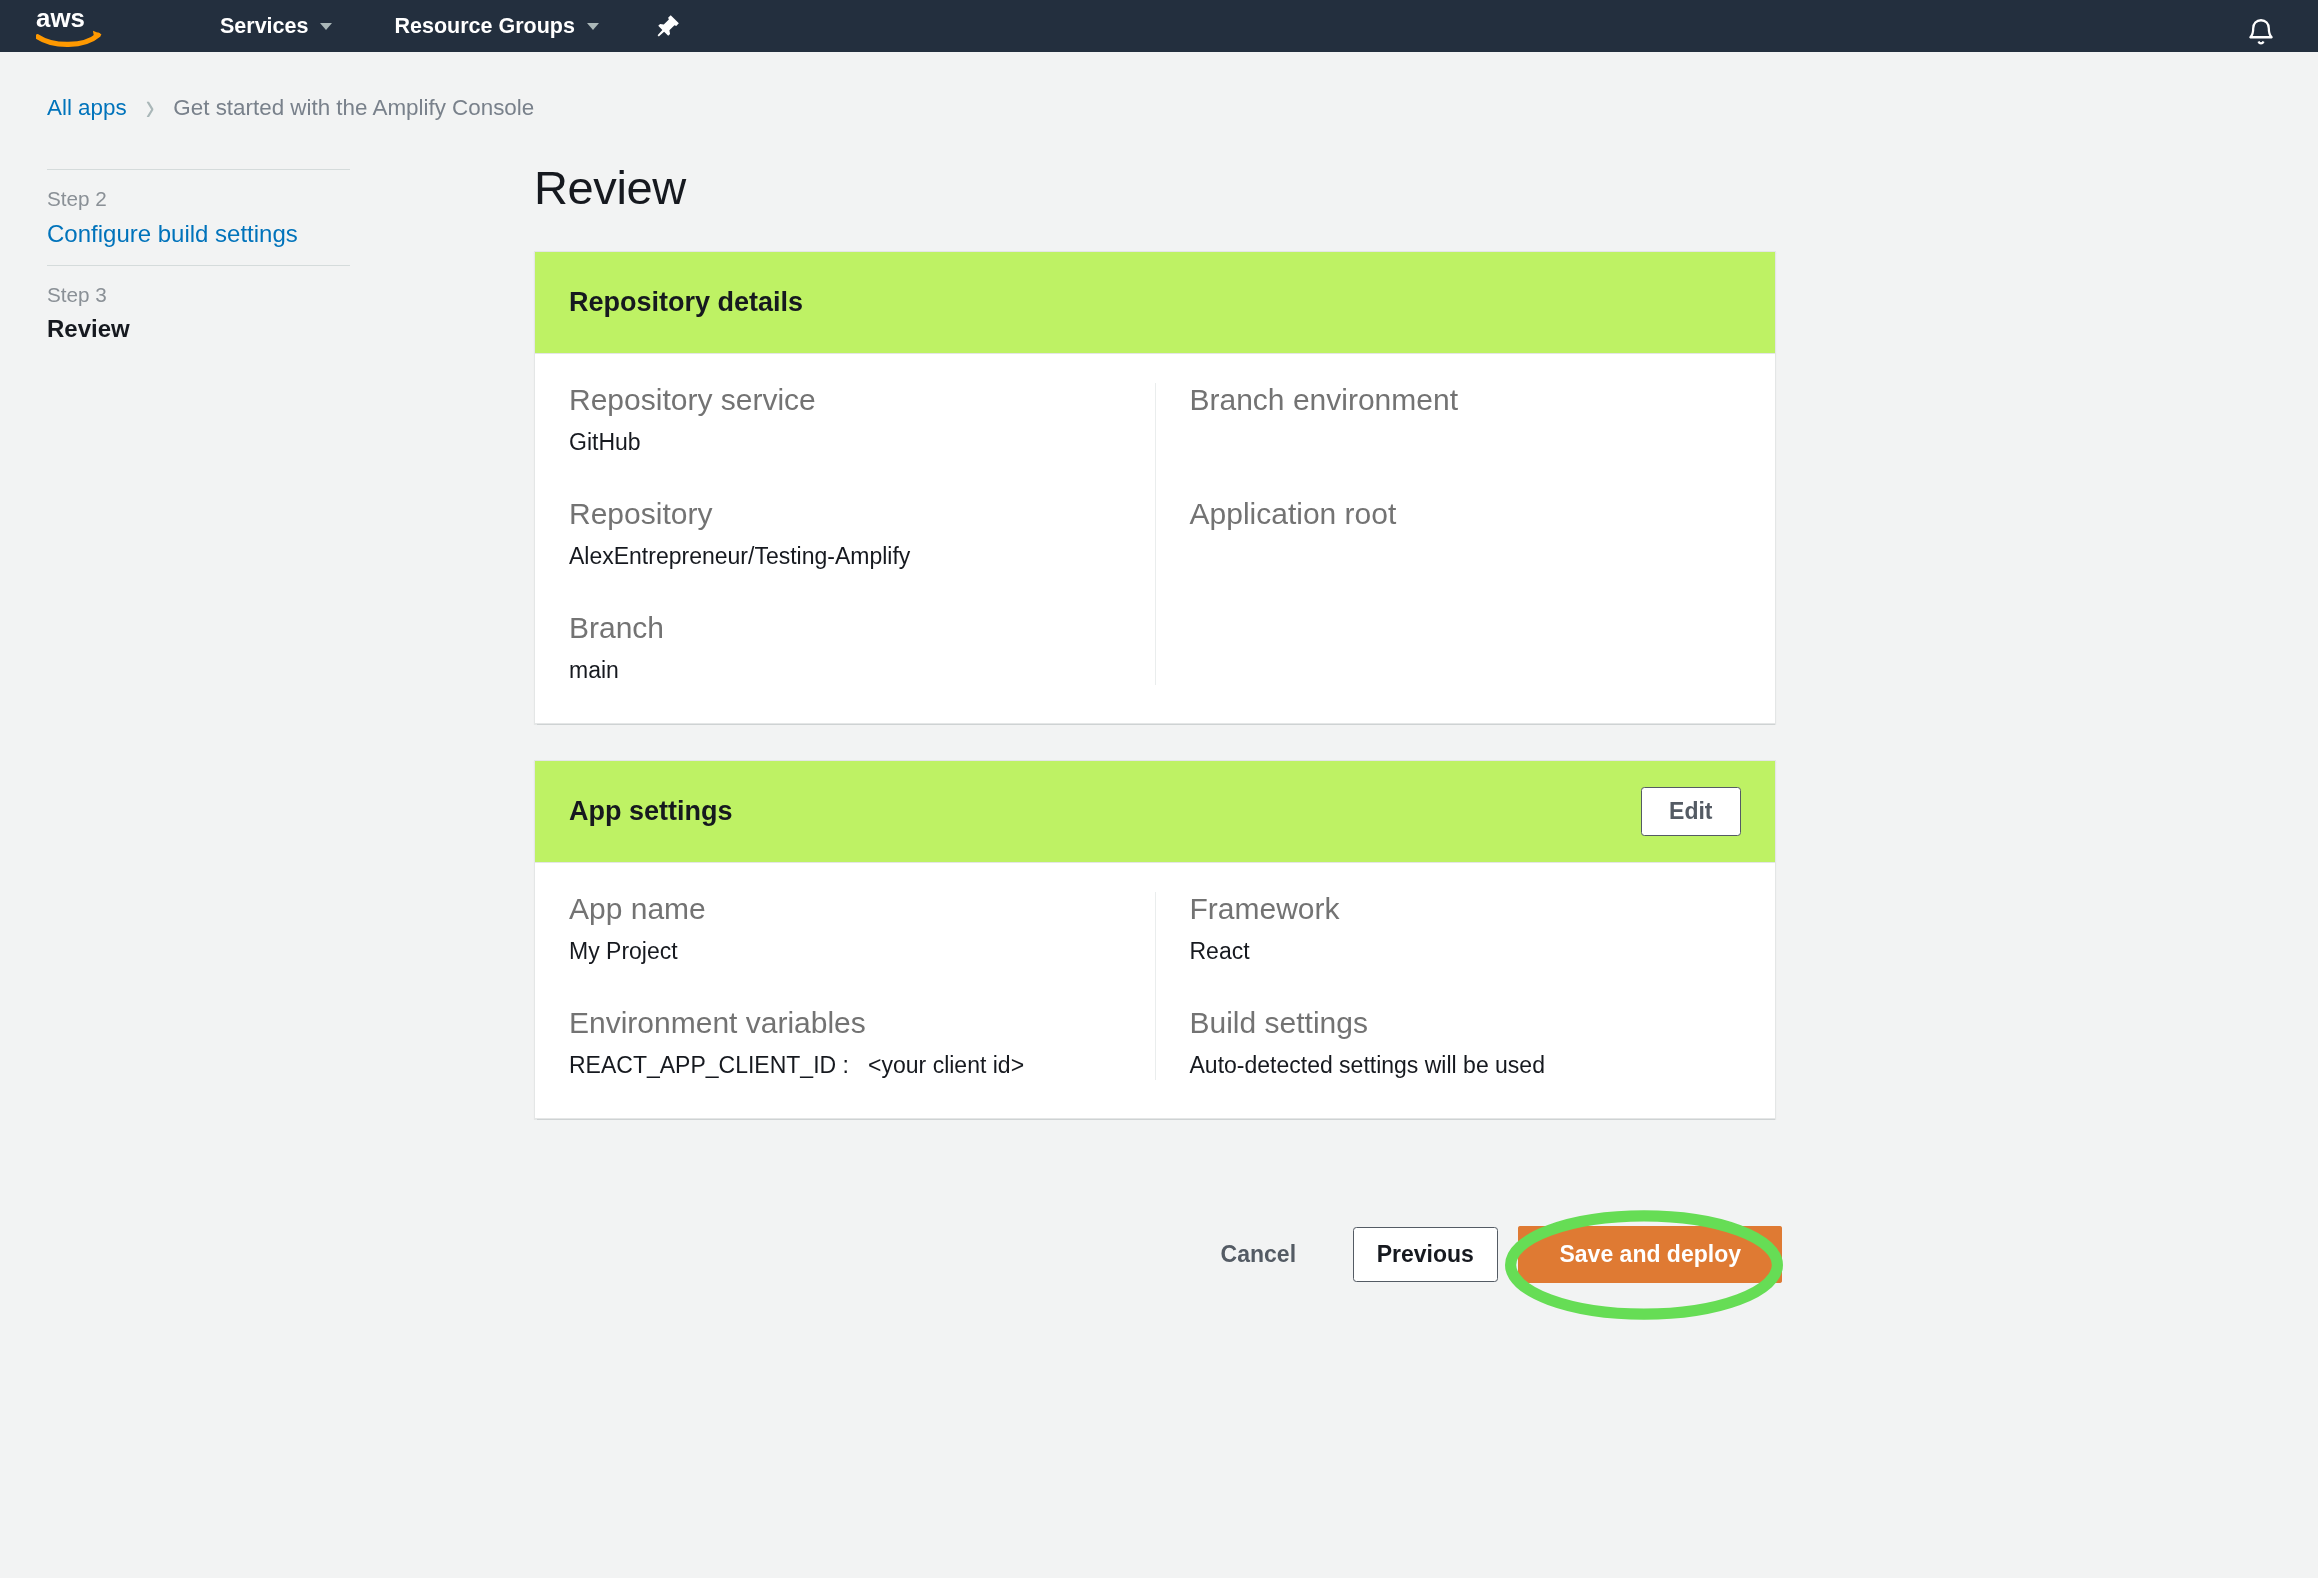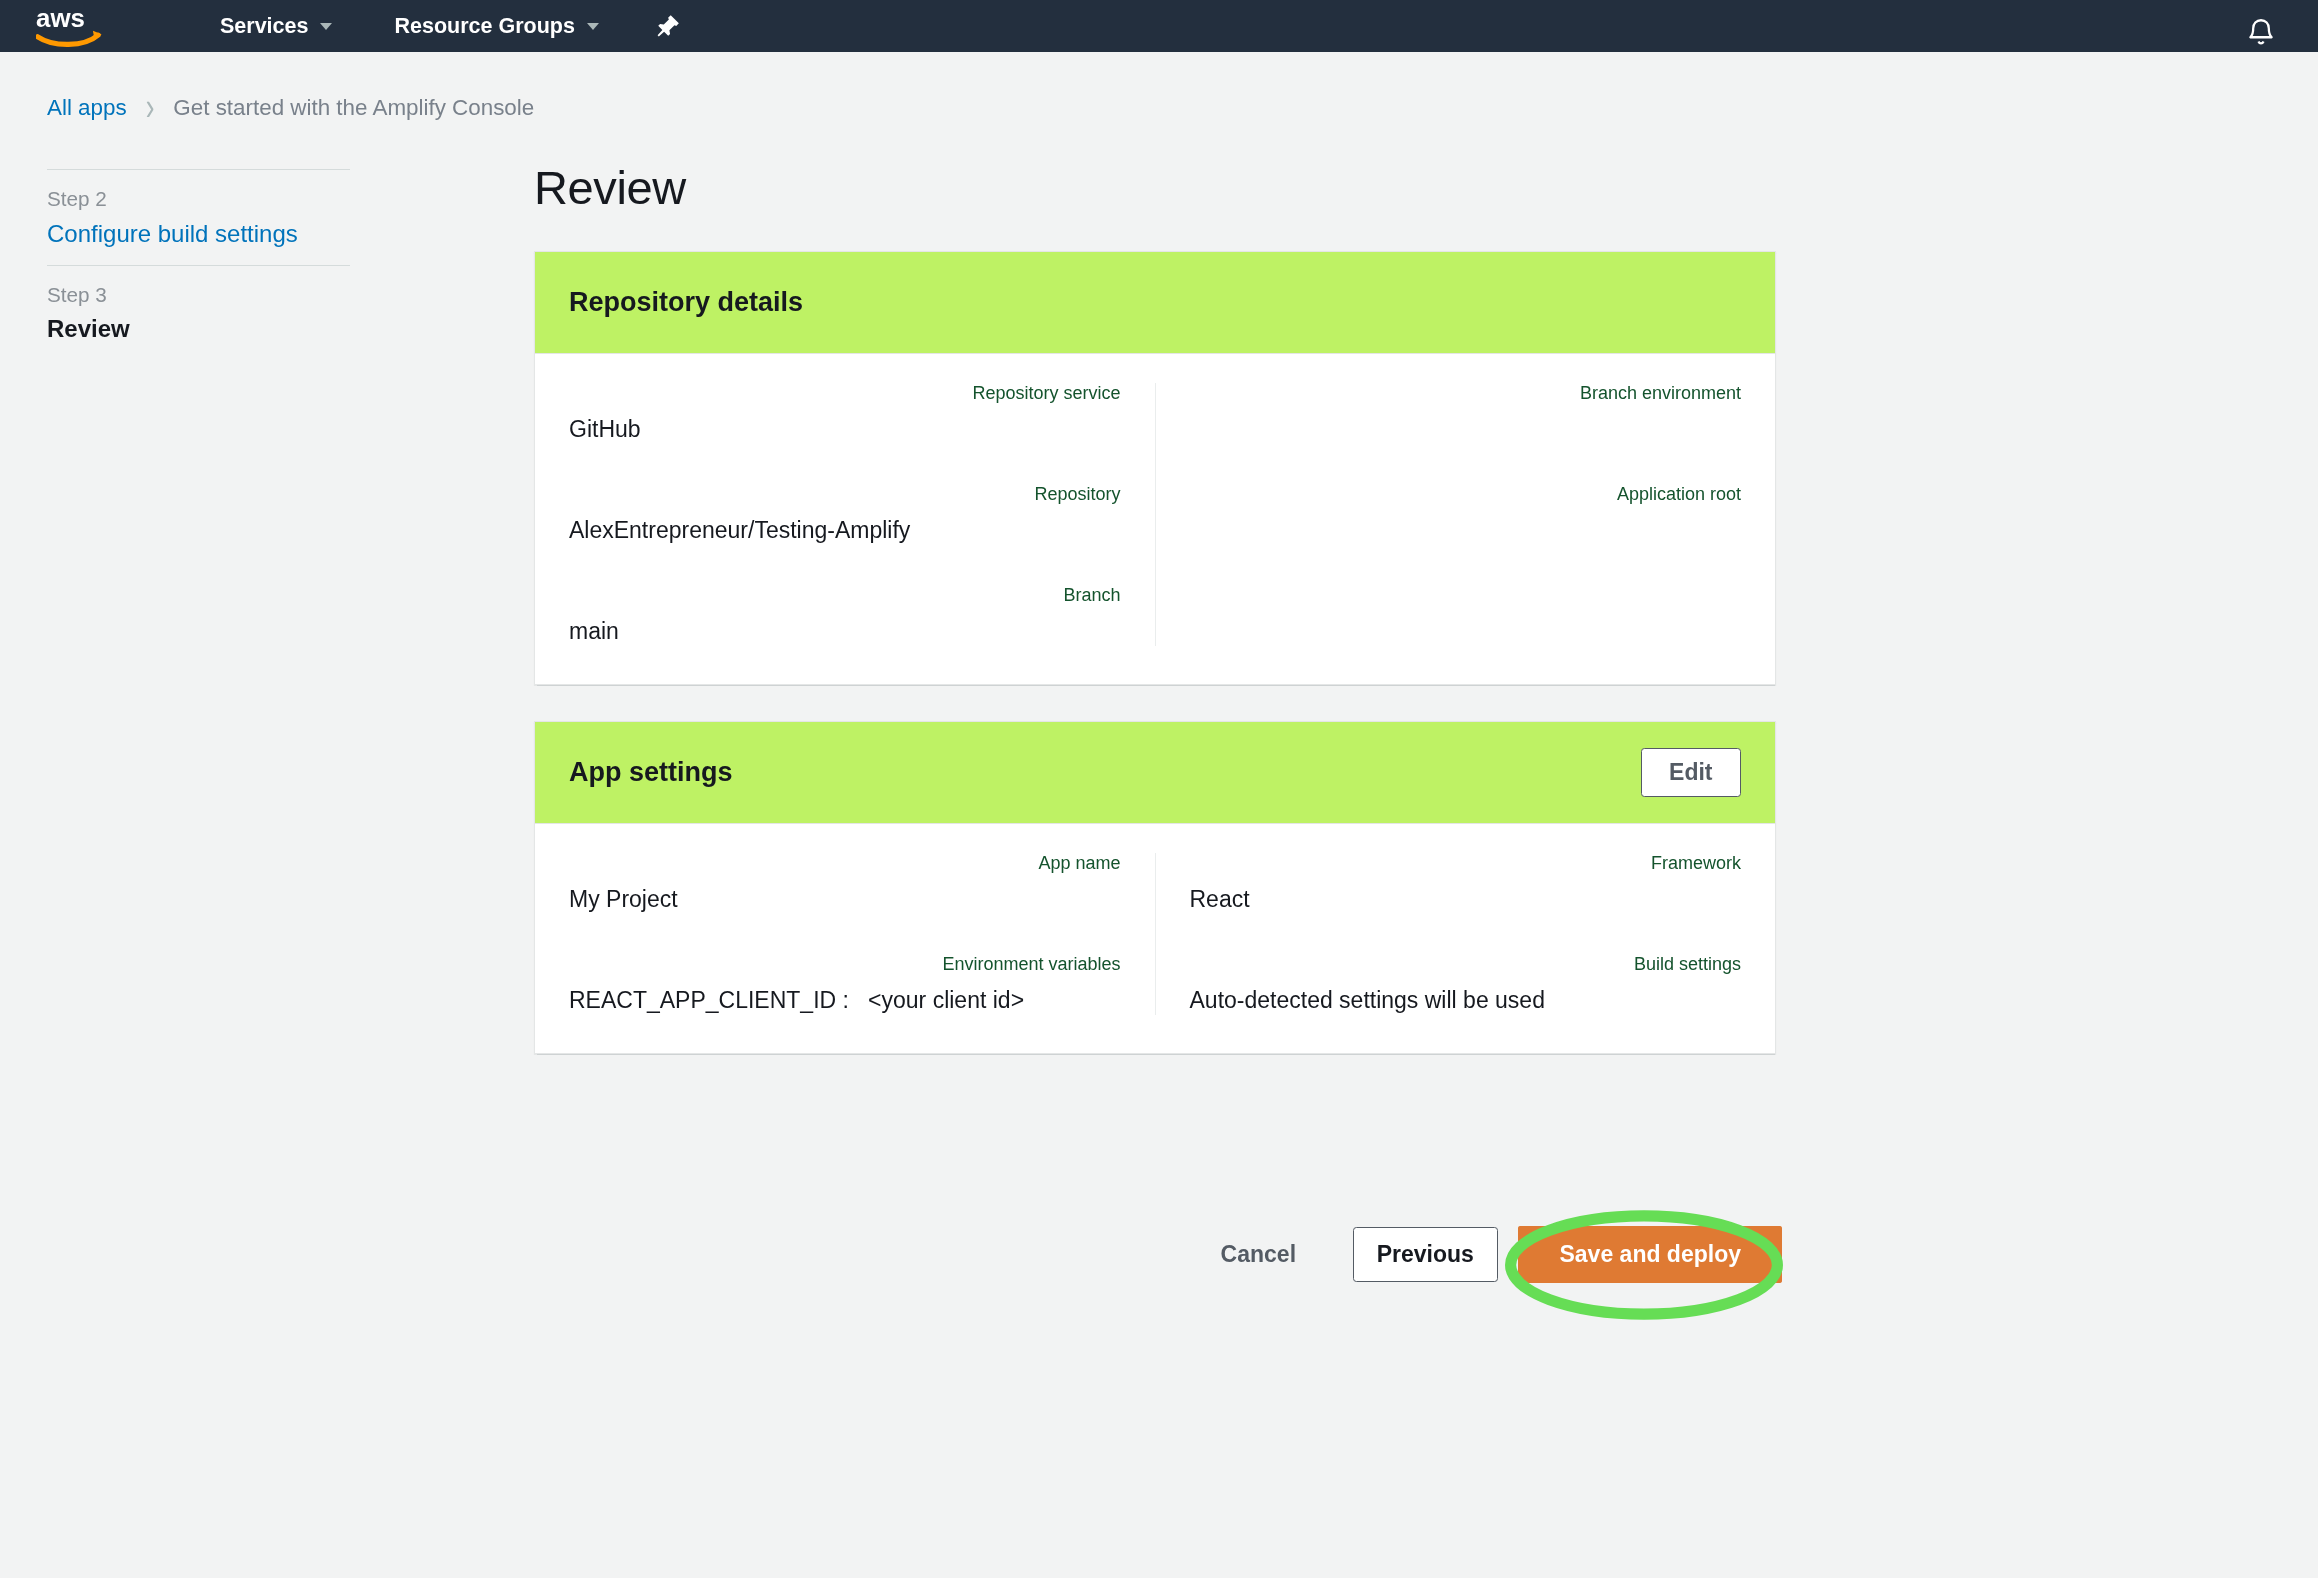--- a/index.html
+++ b/index.html
@@ -156,24 +156,23 @@
     background: #FFFFFF;
   }
   .col {
     flex: 1;
     padding: 0 34px;
   }
   .col-left { border-right: 0.9px solid #EAEDED; }
   .field { margin-bottom: 40px; }
   .field:last-child { margin-bottom: 0; }
   .field-label {
-    font-size: 18px;
-    color: #14532d;
+    font-size: 30px;
+    color: #737373;
     margin-bottom: 12px;
-    text-align: right;
   }
   .field-value {
     font-size: 23px;
     color: #16191F;
     min-height: 28px;
     white-space: pre;
   }
 
   
   .btn-edit {

